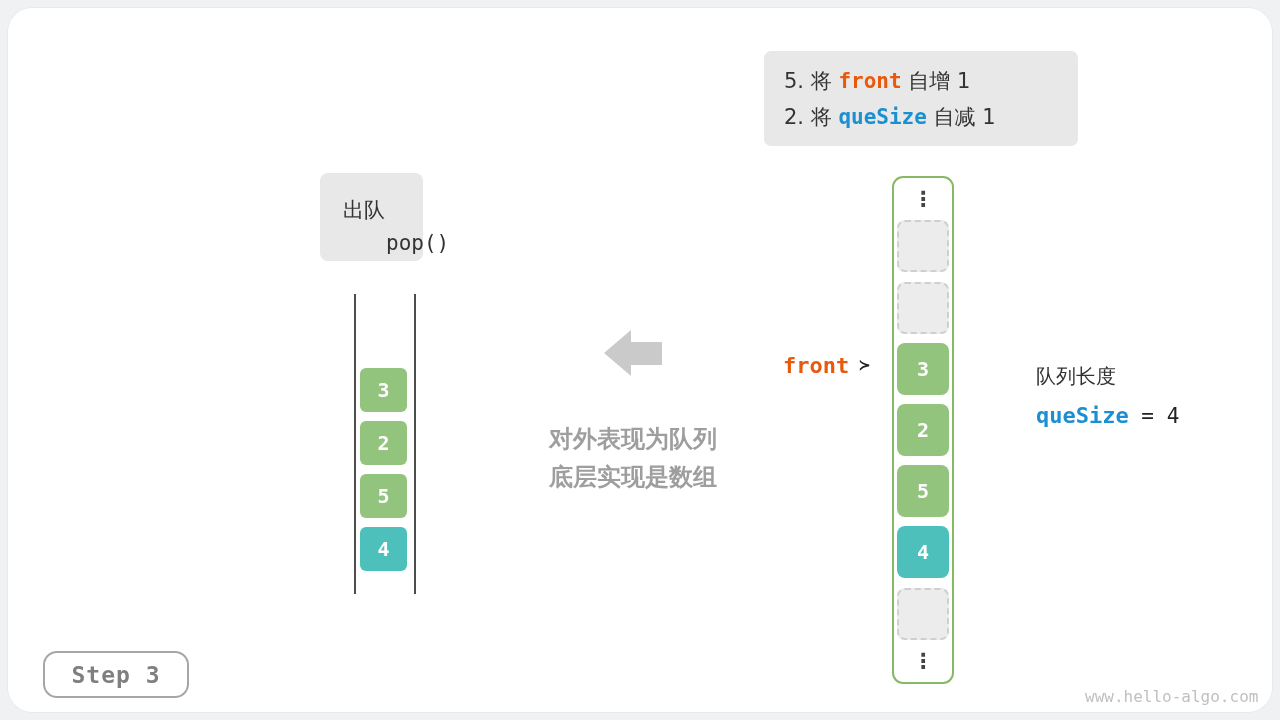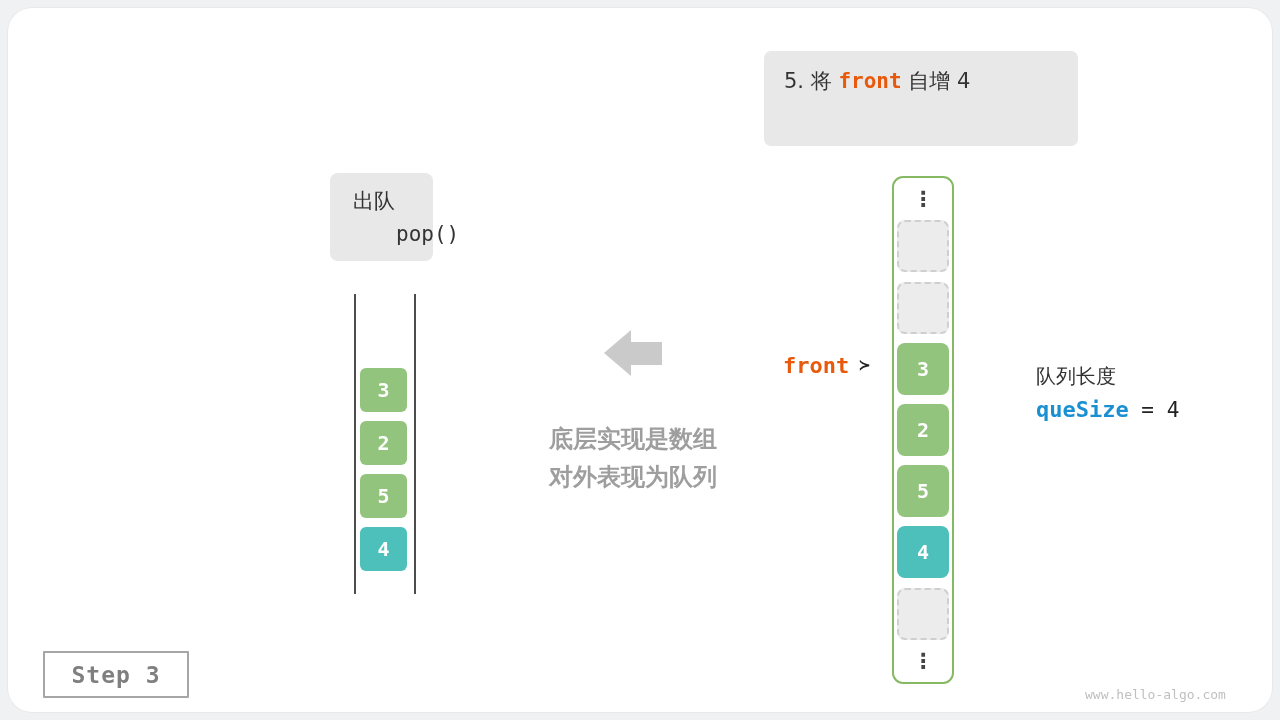--- a/index.html
+++ b/index.html
@@ -22,23 +22,23 @@
     background:var(--gray-box,#e8e8e8);border-radius:7px;
     padding:12px 20px;box-sizing:border-box;
     font-size:21px;line-height:36px;color:var(--text-dark,#333);
   }
   .code{font-family:"DejaVu Sans Mono",monospace;font-weight:bold;}
   .code.orange{color:var(--orange,#e8590c);}
   .code.blue{color:var(--blue,#1a8fd1);}
 
   
   .op-box{
-    position:absolute;left:322px;top:165px;width:103px;height:88px;
+    position:absolute;left:312px;top:165px;width:103px;height:88px;
     background:var(--gray-box,#e8e8e8);border-radius:8px;
-    box-sizing:border-box;padding:12px 0 0 23px;
+    box-sizing:border-box;padding:21px 0 0 23px;
     font-size:21px;line-height:33px;color:var(--text-dark,#333);
   }
 
   
   .q-line{position:absolute;width:2px;height:300px;top:286px;background:var(--line-dark,#4d4d4d);}
   .q-line.left{left:346px;}
   .q-line.right{left:406px;}
   .q-items{position:absolute;left:352px;top:360px;width:47px;display:flex;flex-direction:column;gap:9px;}
   .q-cell{
     height:44px;border-radius:6px;display:flex;align-items:center;justify-content:center;
@@ -86,46 +86,47 @@
     display:flex;align-items:center;justify-content:center;
     color:#fff;font-family:"DejaVu Sans Mono",monospace;font-weight:bold;font-size:20px;
   }
   .a-cell.green{background:var(--green,#93c47d);}
   .a-cell.teal{background:var(--teal,#4ec0bb);}
   .a-cell.empty{background:var(--empty-bg,#ececec);border:2px dashed var(--empty-border,#cfcfcf);}
 
   
   .queue-length{position:absolute;left:1028px;top:351px;line-height:34px;}
   .queue-length .title{font-size:20px;color:var(--text-dark,#333);}
-  .queue-length .value-line{font-size:22px;}
+  .queue-length .value-line{font-size:22px;margin-top:6px;}
   .queue-length .rest{font-family:"DejaVu Sans Mono",monospace;color:#222;font-size:21px;}
 
   
   .step-badge{
     position:absolute;left:35px;top:643px;width:146px;height:47px;
-    box-sizing:border-box;border:2px solid var(--step-border,#a6a6a6);border-radius:1px;
+    box-sizing:border-box;border:2px solid var(--step-border,#a6a6a6);border-radius:14px;
     background:#fff;display:flex;align-items:center;justify-content:center;
     font-family:"DejaVu Sans Mono",monospace;font-weight:bold;font-size:23px;
     color:var(--step-text,#7f7f7f);letter-spacing:1px;
   }
 
   
   .watermark{
     position:absolute;left:1077px;top:679px;
-    font-family:"DejaVu Sans Mono",monospace;font-size:13px;
+    font-family:"DejaVu Sans Mono",monospace;font-size:16px;
     color:var(--watermark-gray,#c0c0c0);
   }
 </style>
 </head>
 <body>
 
 <div class="card">
 
   <div class="instruction-box">
-    <div class="instr-line"><span>5. 将 </span><span class="code orange">front</span><span> 自增 4</span></div>
+    <div class="instr-line"><span>5. 将 </span><span class="code orange">front</span><span> 自增 1</span></div>
+    <div class="instr-line"><span>2. 将 </span><span class="code blue">queSize</span><span> 自减 1</span></div>
   </div>
 
   <div class="op-box">
     <div>出队</div>
     <div class="mono">pop()</div>
   </div>
 
   <div class="q-line left"></div>
   <div class="q-line right"></div>
   <div class="q-items">
@@ -134,22 +135,22 @@
       <div class="q-cell green">5</div>
       <div class="q-cell teal">4</div>
     </div>
 
   <div class="big-arrow">
     <div class="head"></div>
     <div class="tail"></div>
   </div>
 
   <div class="caption">
+    <div>对外表现为队列</div>
     <div>底层实现是数组</div>
-    <div>对外表现为队列</div>
   </div>
 
   <div class="front-pointer">
     <span class="label">front</span>
     <span class="arrow-glyph">≻</span>
   </div>
 
   <div class="array-column">
     <div class="ellipsis">⋮</div>
 

